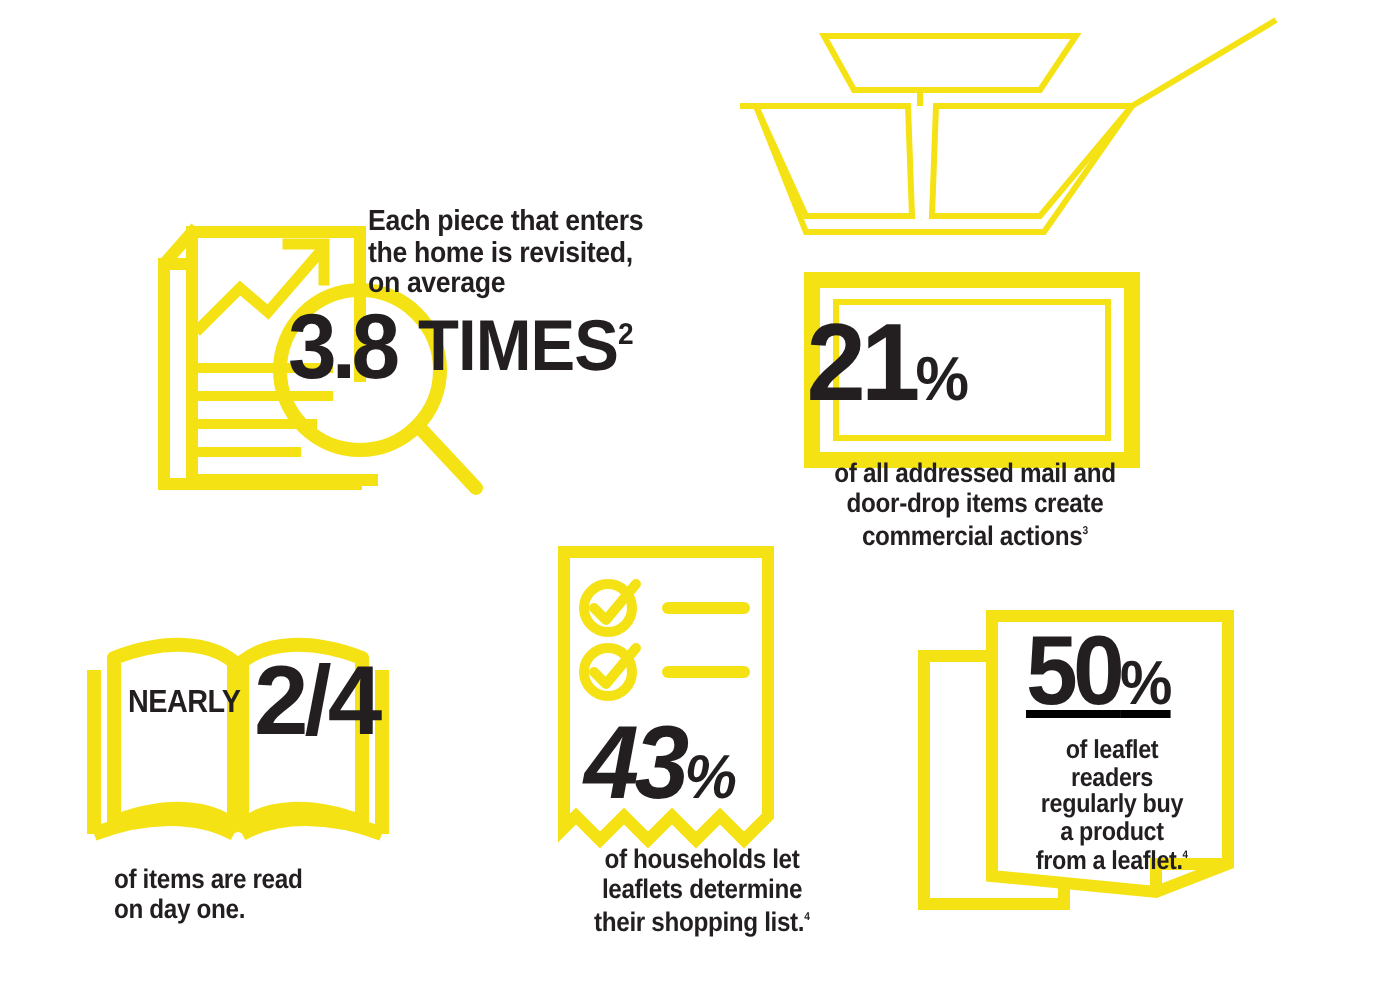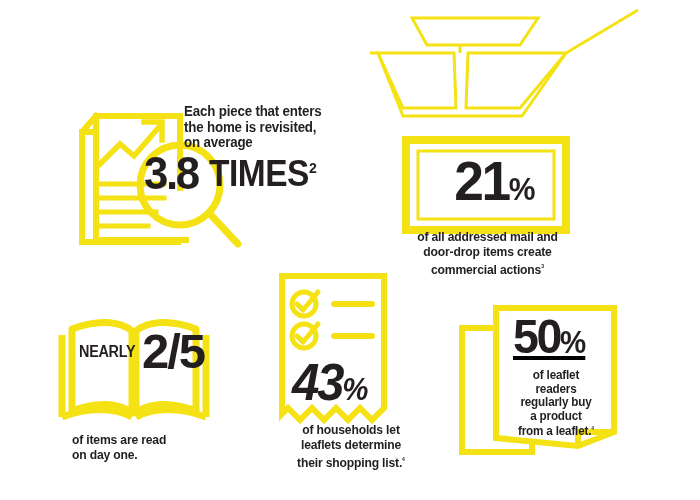--- a/index.html
+++ b/index.html
@@ -89,35 +89,34 @@
     letter-spacing: -0.5px;
     margin-left: 9px;
     transform: scaleX(0.93);
     transform-origin: left bottom;
   }
 
   
   #p-mail { left: 370px; top: 8px; width: 300px; height: 265px; }
   #p-mail .numbox {
     position: absolute;
-    left: 52px; top: 140px;
+    left: 32px; top: 140px;
     width: 144px; height: 74px;
     display: flex;
     align-items: center;
-    justify-content: center;
   }
   #p-mail .big-num {
     font-size: 55px; line-height: 55px;
     transform: scaleX(0.97);
     transform-origin: center bottom;
   }
   #p-mail .cap-text { position: absolute; left: 10px; top: 222px; width: 215px; }
 
   
-  #p-book { left: 54px; top: 305px; width: 220px; height: 180px; }
+  #p-book { left: 39px; top: 305px; width: 220px; height: 180px; }
   #p-book .nearly {
     position: absolute;
     left: 25px; top: 38px;
     font-size: 16px;
     letter-spacing: -0.3px;
     transform: scaleX(0.9);
     transform-origin: left top;
   }
   #p-book .frac {
     position: absolute;
@@ -241,21 +240,21 @@
 
         <path d="M8,30 L8,112"></path>
 
         <path d="M152,30 L152,112"></path>
 
         <path d="M8,112 C34,102 60,102 78,112"></path>
         <path d="M152,112 C126,102 100,102 82,112"></path>
       </g>
     </svg>
     <div class="nearly">NEARLY</div>
-    <div class="frac">2/5</div>
+    <div class="frac">2/4</div>
     <div class="cap-text cap-left">of items are read
 on day one.</div>
   </div>
 
   <div class="panel" id="p-list">
     <svg width="200" height="215" viewBox="0 0 200 215" style="position:absolute;left:0;top:0;">
       <g fill="none" stroke="#F5E215" stroke-width="6" stroke-linejoin="miter" stroke-linecap="butt">
 
         <path d="M14,8 L116,8 L116,140
                  L104,152 L92,140 L80,152 L68,140 L56,152 L44,140 L32,152 L20,140 L14,146 Z"></path>

